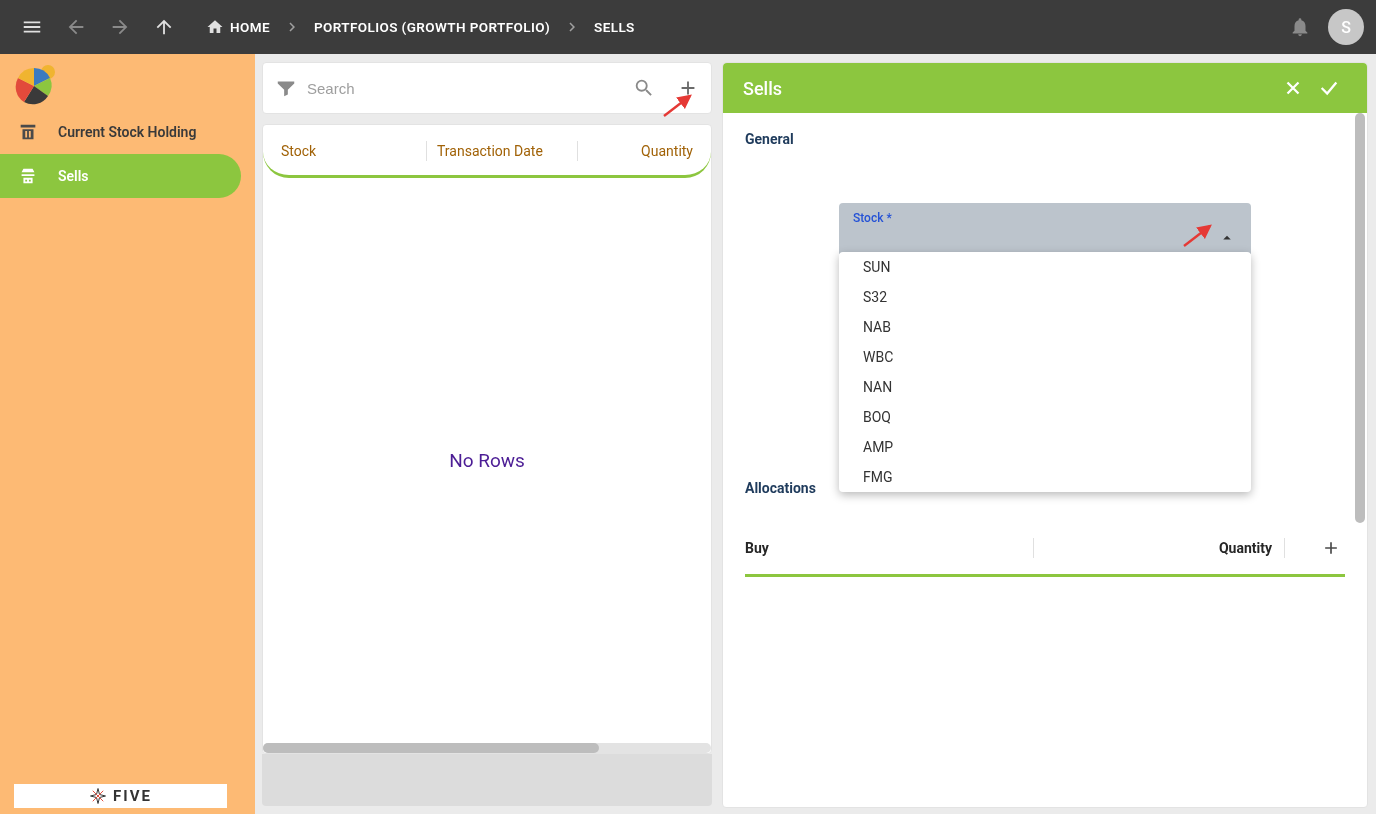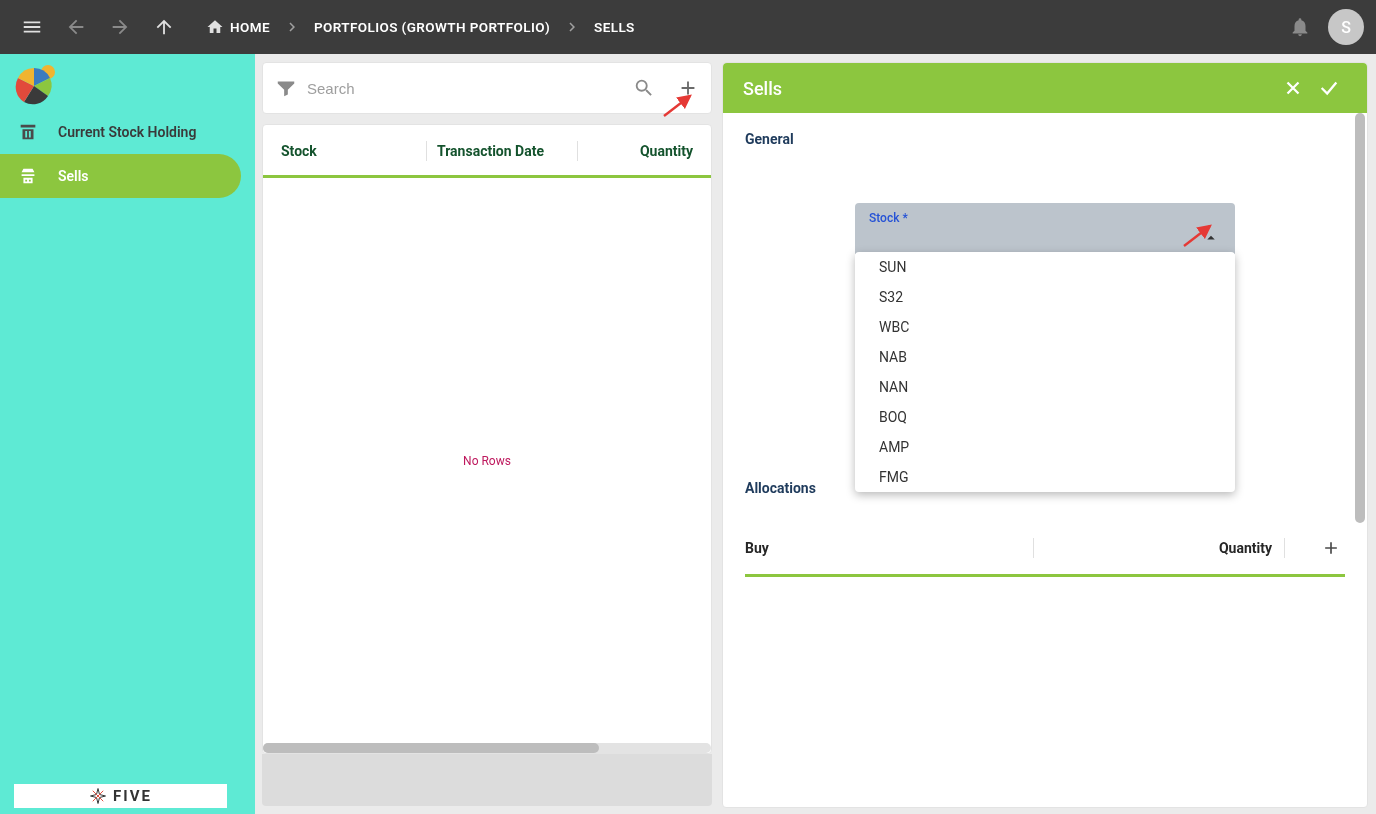--- a/index.html
+++ b/index.html
@@ -91,21 +91,21 @@
       cursor: pointer;
     }
     
     
     .sidebar {
       position: absolute;
       left: 0;
       top: 54px;
       bottom: 0;
       width: 255px;
-      background: #5eead4;
+      background: #fdba74;
     }
     .logo-area {
       padding: 10px 12px 2px;
       display: flex;
     }
     .logo-pie {
       width: 44px;
       height: 44px;
       position: relative;
     }
@@ -191,43 +191,44 @@
       border: 1px solid #e3e3e3;
       height: 630px;
       display: flex;
       flex-direction: column;
     }
     .table-header {
       display: flex;
       padding: 16px 18px 14px;
       border-bottom: 3px solid #8cc63f;
       font-size: 14px;
-      font-weight: 700;
-      color: #14532d;
+      font-weight: 400;
+      color: #a16207;
+      border-radius: 26px;
     }
     .th {
       display: flex;
       align-items: center;
     }
     .th-stock { width: 135px; }
     .th-sep {
       width: 1px;
       height: 20px;
       background: #e0e0e0;
       margin: 0 10px;
     }
     .th-date { width: 130px; }
     .th-qty { flex: 1; text-align: right; justify-content: flex-end; }
     .table-body {
       flex: 1;
       display: flex;
       align-items: center;
       justify-content: center;
-      color: #be185d;
-      font-size: 12px;
+      color: #4c1d95;
+      font-size: 19px;
     }
     .hscroll-track {
       height: 10px;
       background: #e3e3e3;
       border-radius: 5px;
       position: relative;
       margin: 0;
     }
     .hscroll-thumb {
       position: absolute;
@@ -292,21 +293,21 @@
       position: relative;
     }
     .section-title {
       font-size: 14px;
       font-weight: 700;
       color: #1f3b5c;
       margin-bottom: 56px;
     }
     .form-field {
       margin: 0 auto 60px;
-      width: 380px;
+      width: 412px;
       position: relative;
     }
     .field-box {
       background: #bcc4cc;
       border-radius: 4px 4px 0 0;
       padding: 8px 14px 6px;
       position: relative;
     }
     .field-label {
       font-size: 12px;
@@ -575,22 +576,22 @@
           <div class="field-chevron">
             <svg viewBox="0 0 24 24">
                 <path d="M7 14l5-5 5 5H7z"></path>
               </svg>
           </div>
         </div>
       </div>
       <div class="dropdown" id="stock-dropdown">
           <div class="dropdown-item">SUN</div>
           <div class="dropdown-item">S32</div>
+          <div class="dropdown-item">NAB</div>
           <div class="dropdown-item">WBC</div>
-          <div class="dropdown-item">NAB</div>
           <div class="dropdown-item">NAN</div>
           <div class="dropdown-item">BOQ</div>
           <div class="dropdown-item">AMP</div>
           <div class="dropdown-item">FMG</div>
         </div>
     </div>
 
     <div class="alloc-section-title">Allocations</div>
     <div class="alloc-header">
       <div class="alloc-buy">Buy</div>

